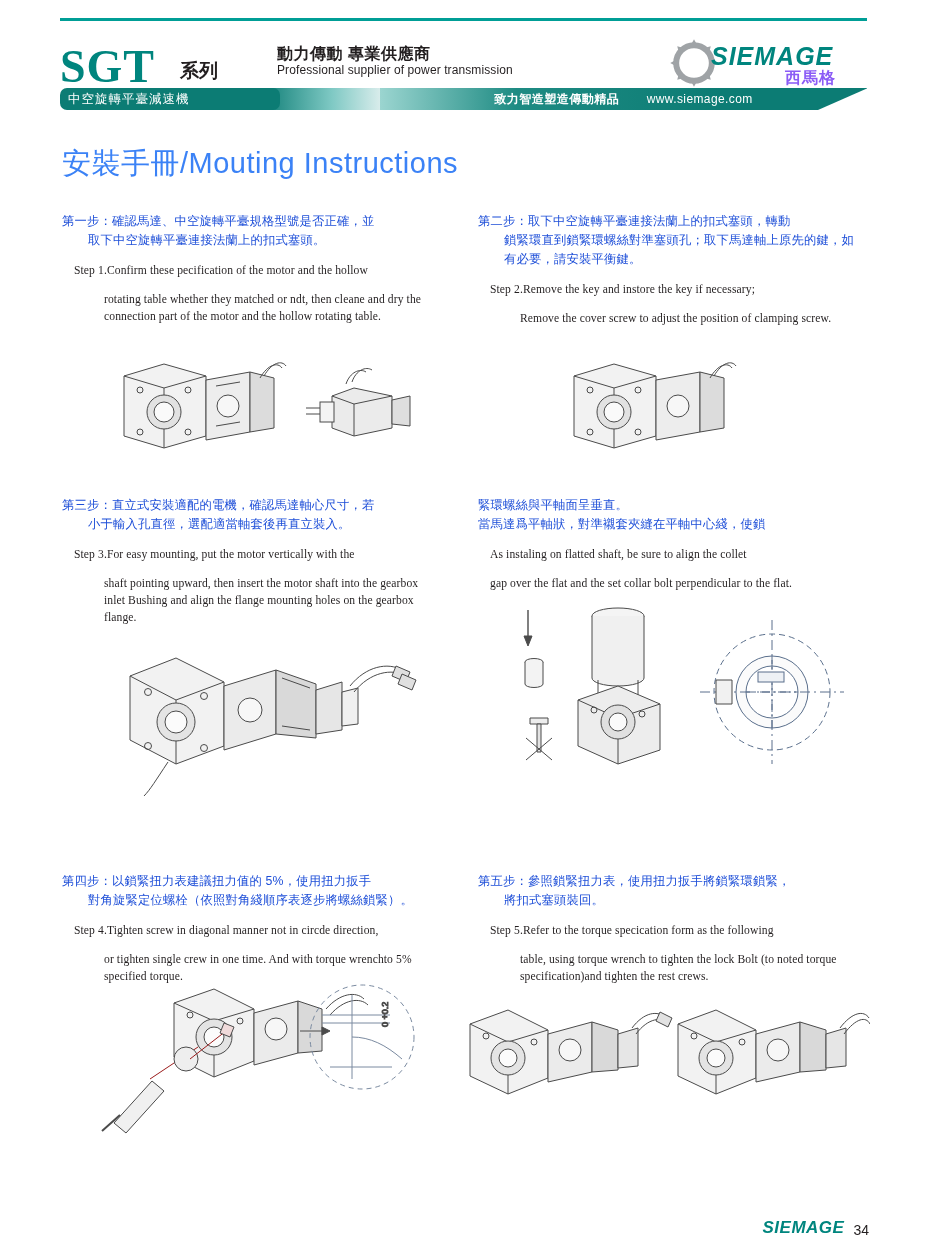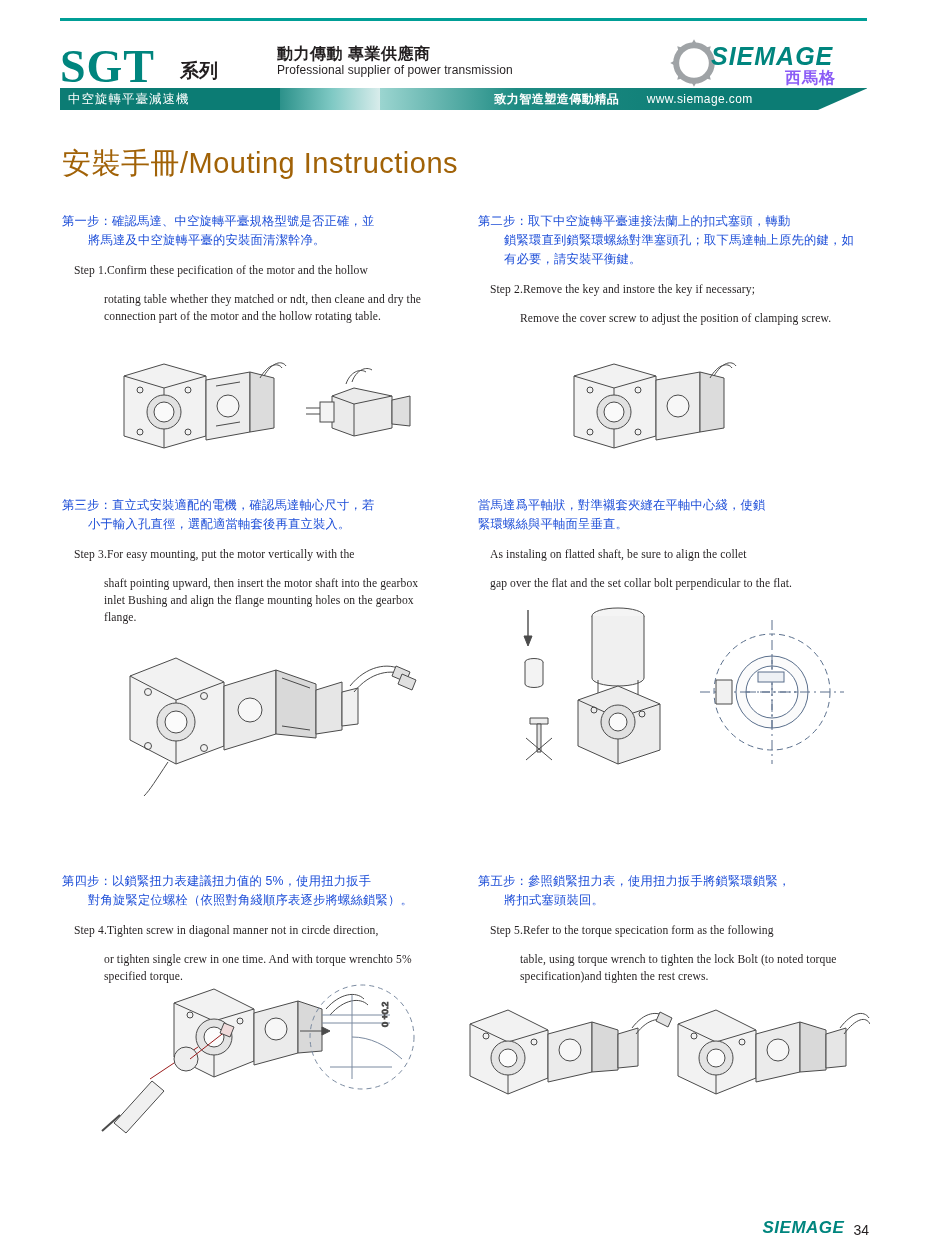--- a/index.html
+++ b/index.html
@@ -121,20 +121,21 @@
     top: 0;
     height: 22px;
     width: 220px;
     background: #0c7c74;
     color: #ffffff;
     font-size: 12.5px;
     line-height: 22px;
     padding-left: 8px;
     box-sizing: border-box;
     letter-spacing: 1px;
+    border-radius: 7px;
   }
   .bar-mid {
     position: absolute;
     left: 200px;
     top: 0;
     height: 22px;
     width: 120px;
     background: linear-gradient(to right, #0c7c74, #7fc9c4 60%, #d8eceb);
   }
   .bar-right {
@@ -160,21 +161,21 @@
     background: #ffffff;
     clip-path: polygon(100% 0, 100% 100%, 0 100%);
   }
 
   
   .page-title {
     position: absolute;
     left: 62px;
     top: 144px;
     font-size: 29px;
-    color: #a16207;
+    color: #3b82f6;
     letter-spacing: 0.5px;
   }
 
   
   .step {
     position: absolute;
     width: 380px;
   }
   .step .cn {
     font-size: 12.3px;
@@ -272,21 +273,21 @@
       <span class="url">www.siemage.com</span>
       <div class="bar-tip"></div>
     </div>
   </div>
 
   <div class="page-title">安裝手冊/Mouting Instructions</div>
 
   <div class="step s1">
     <p class="cn">第一步：確認馬達、中空旋轉平臺規格型號是否正確，並</p>
     <p class="cn">
-        <span class="ind">將馬達及中空旋轉平臺的安裝面清潔幹净。</span>
+        <span class="ind">取下中空旋轉平臺連接法蘭上的扣式塞頭。</span>
       </p>
     <p class="en">Step 1.Confirm these pecification of the motor and the hollow</p>
     <p class="en">
         <span class="ind">rotating table whether they matched or ndt, then cleane and dry the connection part of the motor and the hollow rotating table.</span>
       </p>
   </div>
 
   <div class="step s2">
     <p class="cn">第二步：取下中空旋轉平臺連接法蘭上的扣式塞頭，轉動</p>
     <p class="cn">
@@ -358,22 +359,22 @@
     <p class="cn">
         <span class="ind">小于輸入孔直徑，選配適當軸套後再直立裝入。</span>
       </p>
     <p class="en">Step 3.For easy mounting, put the motor vertically with the</p>
     <p class="en">
         <span class="ind">shaft pointing upward, then insert the motor shaft into the gearbox inlet Bushing and align the flange mounting holes on the gearbox flange.</span>
       </p>
   </div>
 
   <div class="step s4">
+    <p class="cn">緊環螺絲與平軸面呈垂直。</p>
     <p class="cn">當馬達爲平軸狀，對準襯套夾縫在平軸中心綫，使鎖</p>
-    <p class="cn">緊環螺絲與平軸面呈垂直。</p>
     <p class="en">As instaling on flatted shaft, be sure to align the collet</p>
     <p class="en">gap over the flat and the set collar bolt perpendicular to the flat.</p>
   </div>
 
   <div class="illus i3">
     <svg viewBox="0 0 320 190" width="320" height="190">
       <g fill="none" stroke="#4b4b4b" stroke-width="1">
         <path d="M10 46 L56 28 L104 52 L104 116 L56 134 L10 110 Z" fill="#f2f2f2"></path>
         <path d="M10 46 L56 70 L104 52"></path>
           <path d="M56 70 L56 134"></path>

